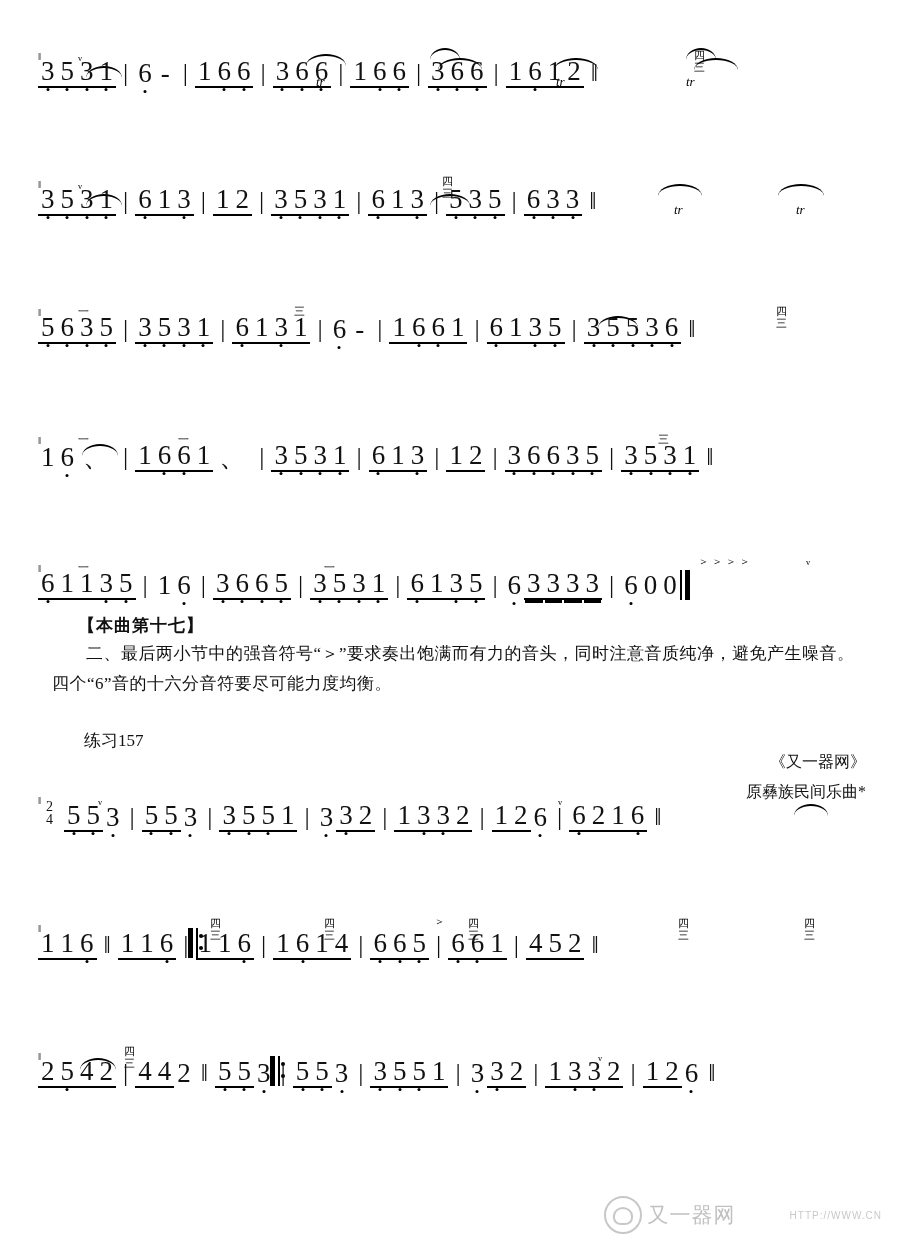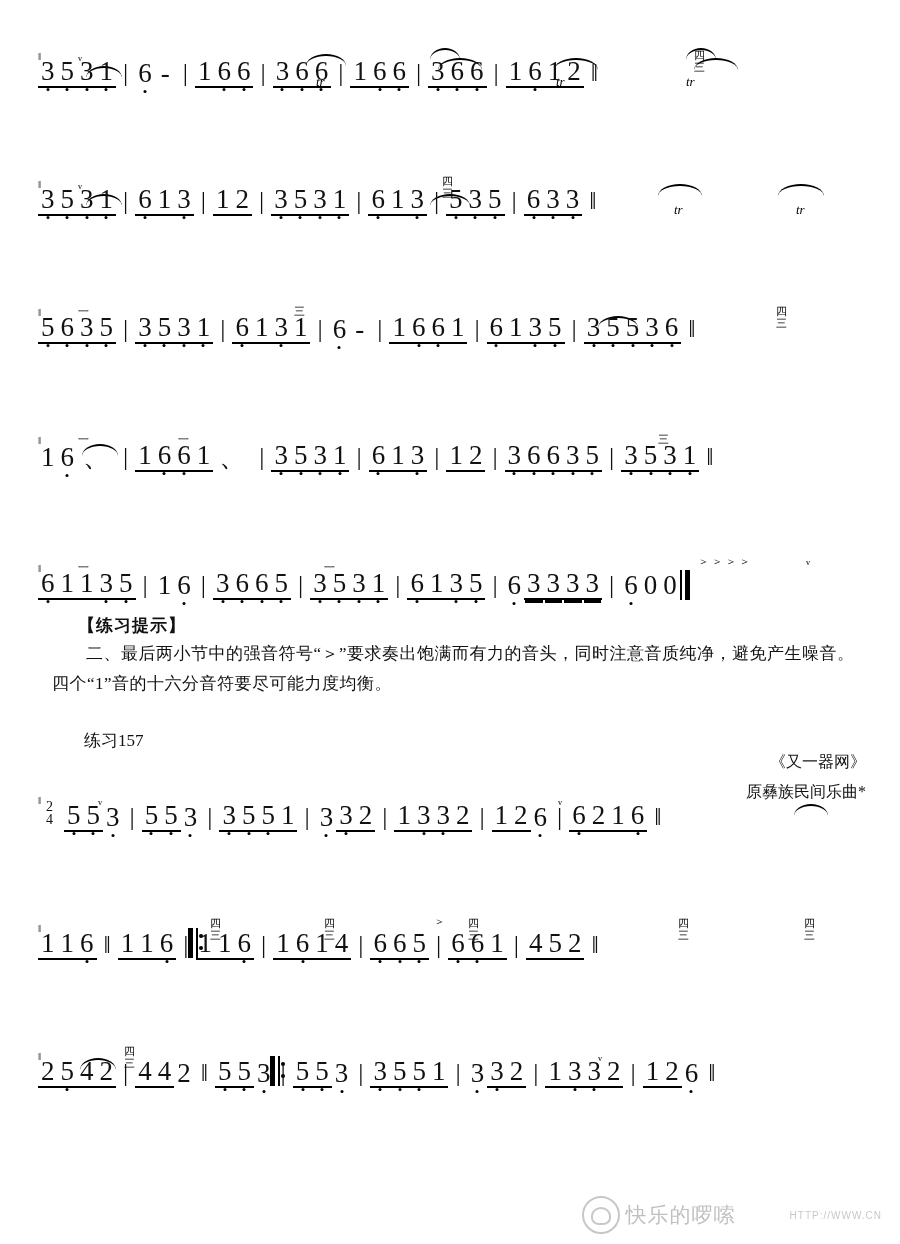--- a/index.html
+++ b/index.html
@@ -427,22 +427,22 @@
         <span class="nt b2 d1">3</span>
         <span class="nt b2 d1">3</span>
       <span class="nt bar">|</span>
       <span class="nt d1">6</span>
         <span class="nt">0</span>
         <span class="nt">0</span>
       <span class="endbar"></span>
     </div>
   </div>
 
-  <div class="tip-head">【练习提示】</div>
-  <div class="tip-p">二、最后两小节中的强音符号“＞”要求奏出饱满而有力的音头，同时注意音质纯净，避免产生噪音。四个“1”音的十六分音符要尽可能力度均衡。</div>
+  <div class="tip-head">【本曲第十七】</div>
+  <div class="tip-p">二、最后两小节中的强音符号“＞”要求奏出饱满而有力的音头，同时注意音质纯净，避免产生噪音。四个“6”音的十六分音符要尽可能力度均衡。</div>
 
   <div class="sec-title">练习157</div>
   <div class="credit" style="top:724px;">《又一器网》</div>
   <div class="credit" style="top:754px;">原彝族民间乐曲*</div>
 
   <div class="staff" style="margin-top:18px; padding-left:26px;">
     <div class="mark" style="left:0px; top:24px;">‖</div>
     <div class="meter" style="left:8px; top:30px;">
       <b>2</b>
       <b>4</b>
@@ -579,17 +579,17 @@
       <span class="nt bar">|</span>
       <span class="nt b1">1</span>
         <span class="nt b1">2</span>
         <span class="nt d1">6</span>
       <span class="nt bar">‖</span>
     </div>
   </div>
 
   <div class="watermark">
     <span class="wm-logo"></span>
-    <span class="wm-text">快乐的啰嗦</span>
+    <span class="wm-text">又一器网</span>
     <span class="wm-url">HTTP://WWW.CN</span>
   </div>
 
 </div>
 
 </body></html>

